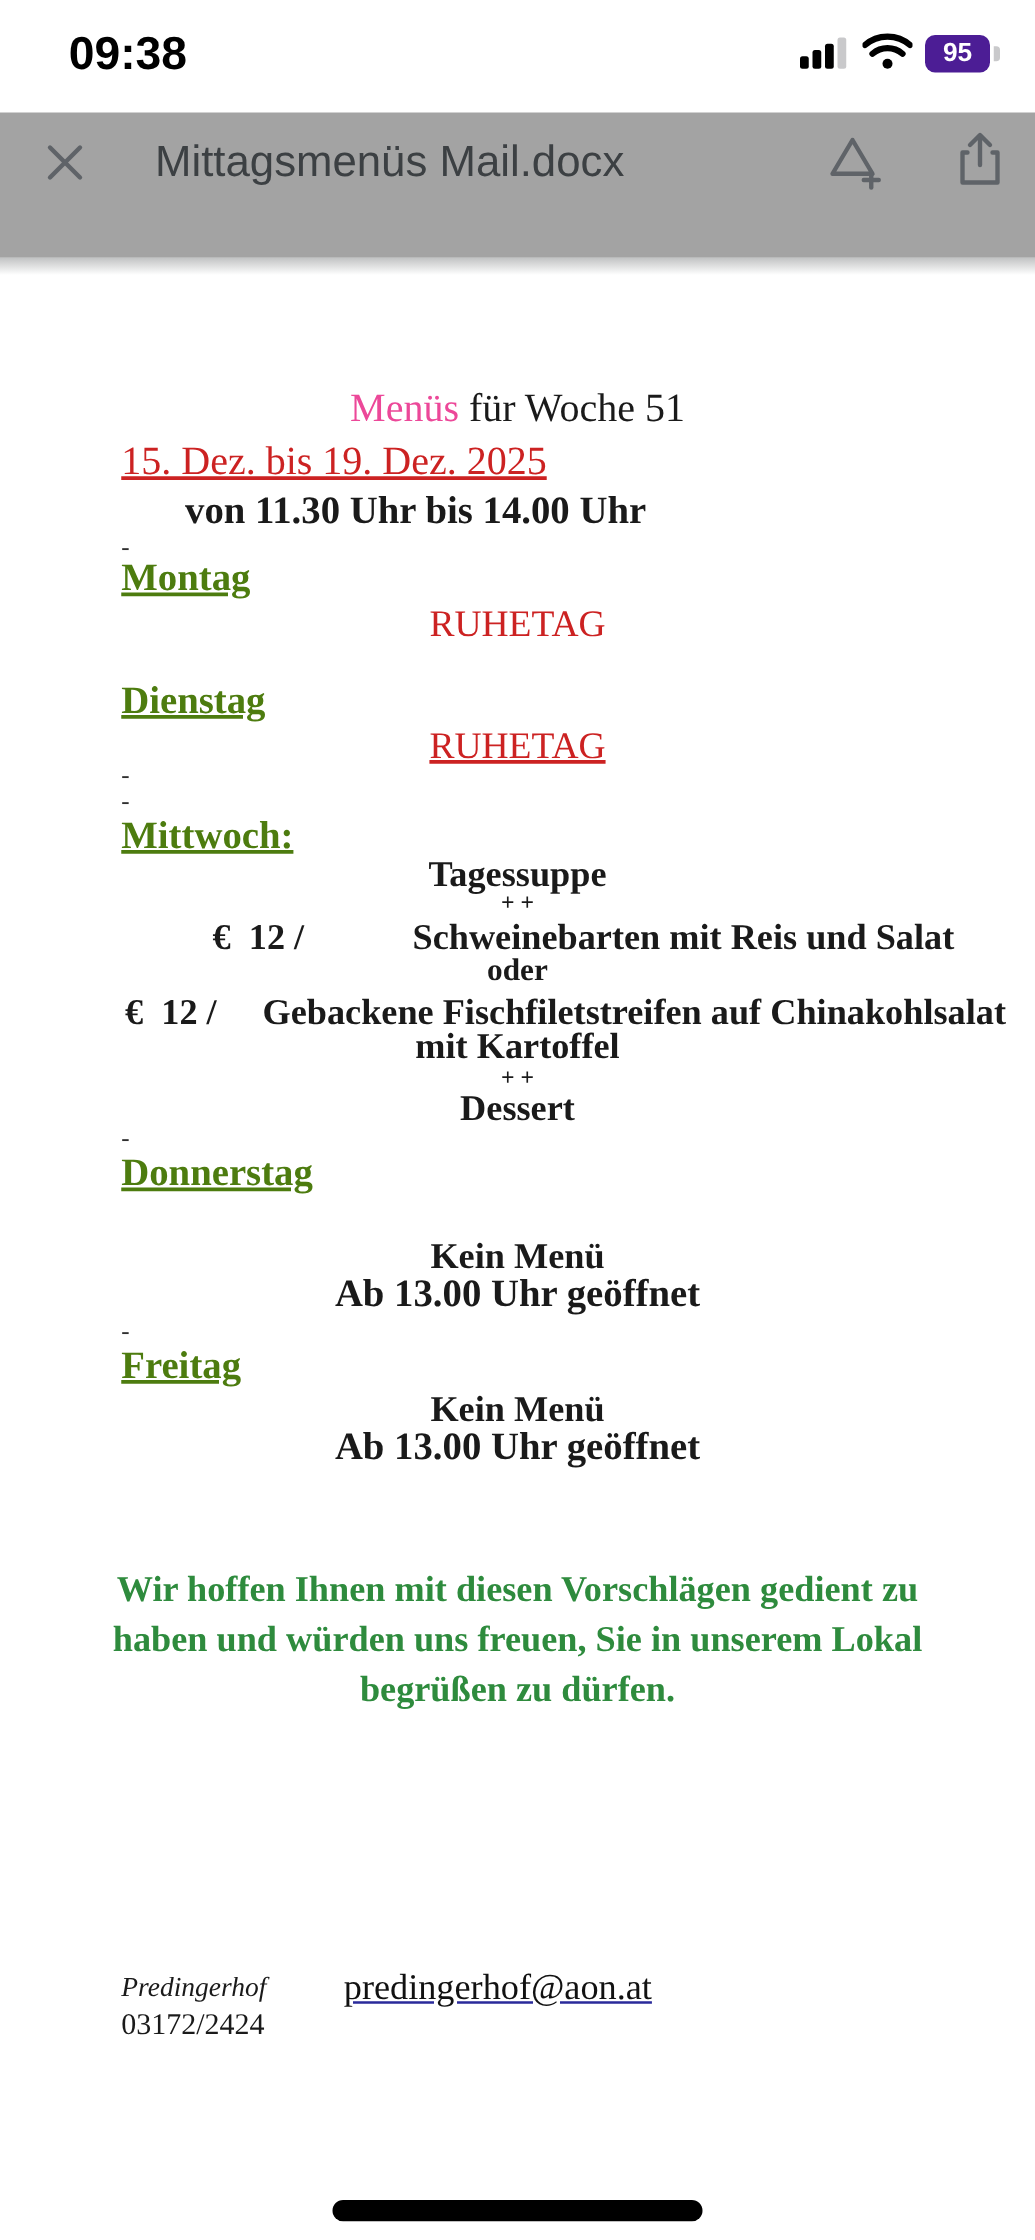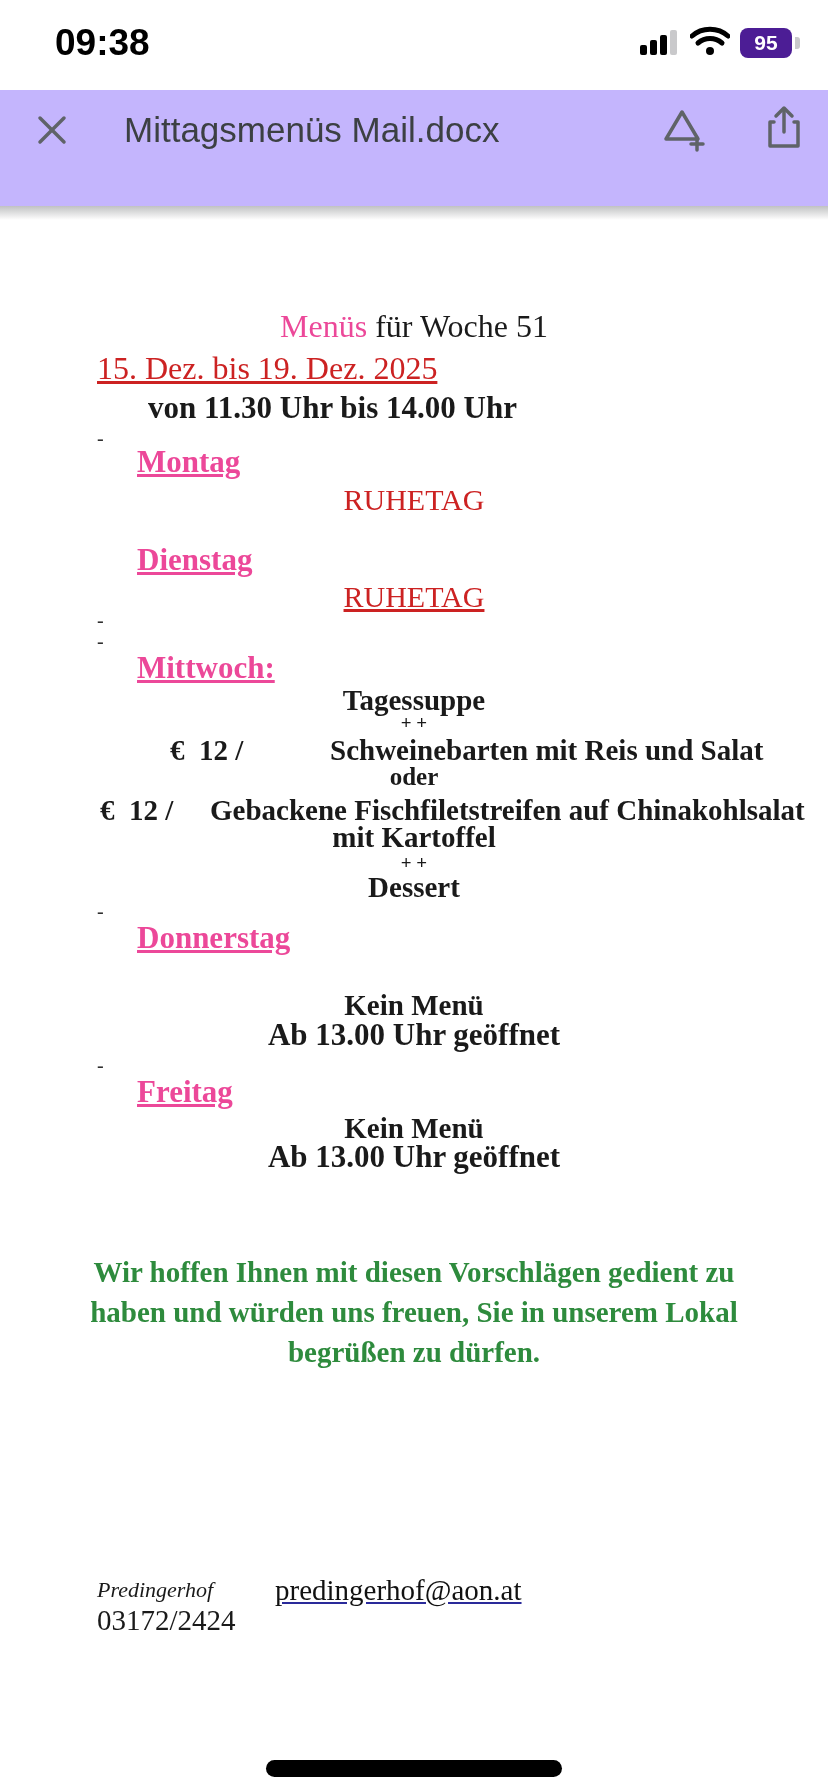--- a/index.html
+++ b/index.html
@@ -16,40 +16,40 @@
     font-family:"Liberation Sans", sans-serif; font-weight:700; font-size:37px; color:#000;
   }
   .sb-icons { position:absolute; right:28px; top:26px; height:34px; display:flex; align-items:center; gap:10px; }
   .battery {
     width:52px; height:30px; background:#4c1d95; border-radius:8px;
     display:flex; align-items:center; justify-content:center;
   }
   .battery span { color:#fff; font-family:"Liberation Sans", sans-serif; font-weight:700; font-size:21px; }
   .battery-tip { width:5px; height:12px; background:#c9c9cb; border-radius:0 3px 3px 0; margin-left:-7px; }
   
-  .app-bar { position:absolute; top:90px; left:0; width:828px; height:116px; background:#c4b5fd; }
+  .app-bar { position:absolute; top:90px; left:0; width:828px; height:116px; background:#a3a3a3; }
   .app-bar-shadow {
     position:absolute; top:206px; left:0; width:828px; height:14px;
     background:linear-gradient(to bottom, rgba(60,64,67,0.32), rgba(60,64,67,0.0));
   }
   .close-btn { position:absolute; left:30px; top:18px; width:44px; height:44px; cursor:pointer; }
   .doc-title-bar {
     position:absolute; left:124px; top:20px; width:440px;
     font-family:"Liberation Sans", sans-serif; font-size:35px; color:#3c4043; white-space:nowrap;
   }
   .drive-add-btn { position:absolute; left:656px; top:14px; width:52px; height:52px; cursor:pointer; }
   .share-btn { position:absolute; left:758px; top:12px; width:52px; height:52px; cursor:pointer; }
   
   .line { position:absolute; white-space:pre; }
   .center { left:0; width:828px; text-align:center; white-space:pre; }
   .green { color:#ec4899; }
   .red { color:#cc2222; }
   .bold { font-weight:700; }
   .ul { text-decoration:underline; }
-  .doc-heading { font-size:31px; font-weight:700; color:#ec4899; text-decoration:underline; line-height:40px;margin-left:40px; }
+  .doc-heading { font-size:31px; font-weight:700; color:#4d7c0f; text-decoration:underline; line-height:40px; }
   .dash { font-size:20px; line-height:20px; color:#2f2f2f; }
   .l-title    { top:306px; font-size:32px; line-height:40px; }
   .l-date     { top:348px; left:97px; font-size:32px; line-height:40px; }
   .l-hours    { top:388px; left:148px; font-size:31px; line-height:40px; }
   .l-dash1    { top:428px; left:97px; }
   .l-montag   { top:442px; left:97px; }
   .l-ruhetag1 { top:481px; font-size:30px; line-height:38px; }
   .l-dienstag { top:540px; left:97px; }
   .l-ruhetag2 { top:578px; font-size:30px; line-height:38px; }
   .l-dash2    { top:610px; left:97px; }
@@ -75,21 +75,21 @@
   .l-freitag  { top:1072px; left:97px; }
   .l-kein2    { top:1110px; font-size:29px; line-height:36px; }
   .l-ab2      { top:1138px; font-size:31px; line-height:38px; }
   .l-closing  {
     position:absolute; top:1252px; left:79px; width:670px; text-align:center;
     font-size:29px; line-height:40px; font-weight:700; color:#2e8b3d; white-space:normal;
   }
   .l-footer-name  { top:1572px; left:97px;  font-size:22px; line-height:36px;font-style:italic; }
   .l-footer-email { top:1572px; left:275px; font-size:29px; line-height:36px; color:#111;
                     text-decoration:underline; text-decoration-color:#2a2a9a; cursor:pointer; }
-  .l-footer-phone { top:1602px; left:97px;  font-size:29px; line-height:36px; }
+  .l-footer-phone { top:1602px; left:97px;  font-size:24px; line-height:36px; }
   
   .home-indicator {
     position:absolute; left:266px; top:1760px; width:296px; height:17px;
     background:#000; border-radius:9px; cursor:pointer;
   }
 </style>
 </head>
 <body>
 
 <div class="screen">

